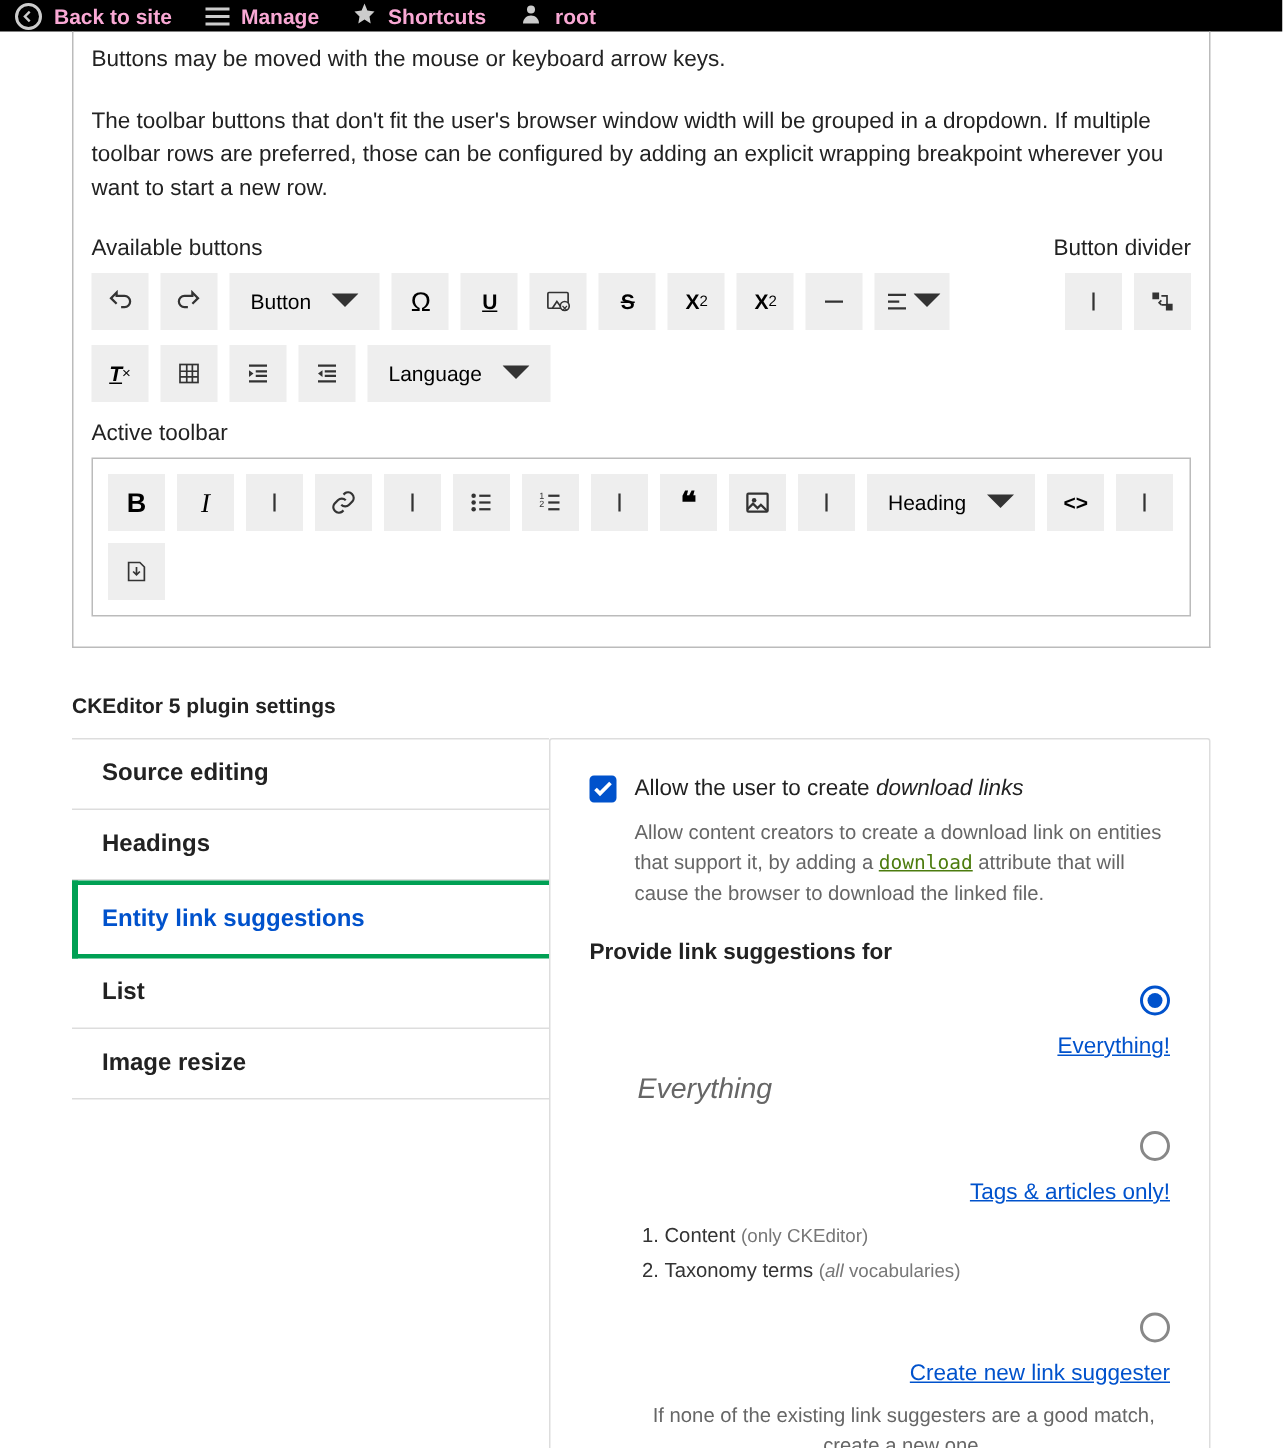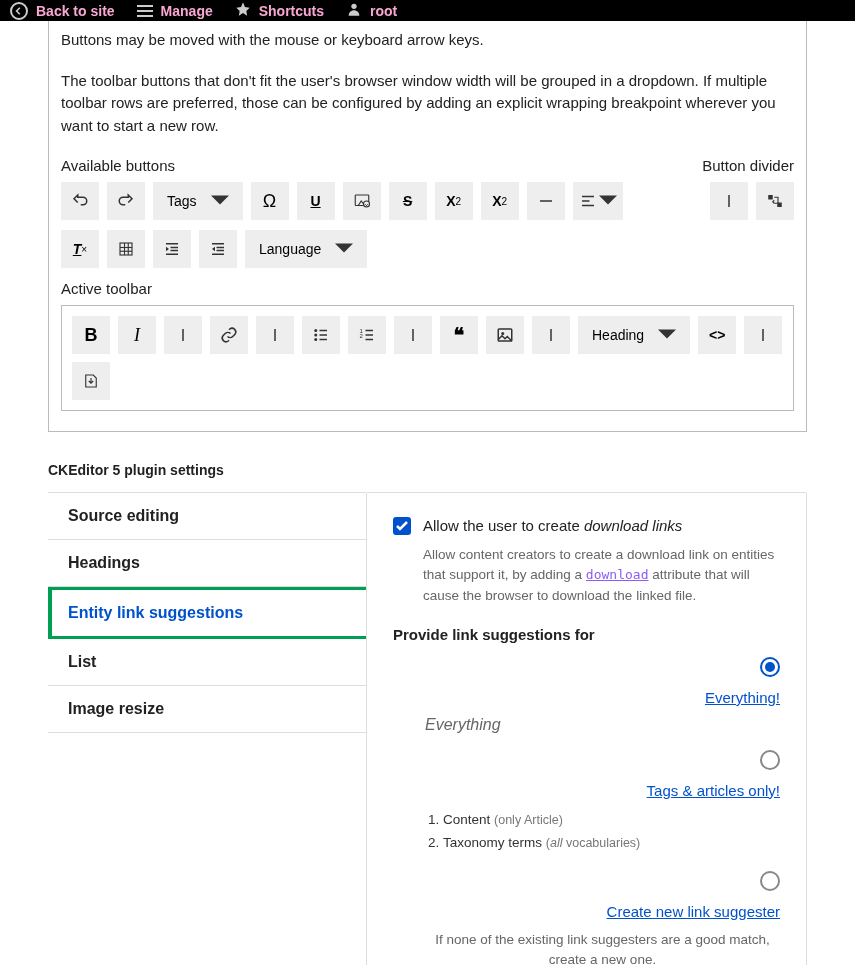--- a/index.html
+++ b/index.html
@@ -42,29 +42,29 @@
   .plugin-tab.active { border-left: 4px solid #00a054; border-top: 3px solid #00a054; border-bottom: 3px solid #00a054; padding-left: 16px; }
   .plugin-tab.active .plugin-tab-title { color: #0052cc; }
   
   .plugin-panel { flex: 1; border: 1px solid #ddd; border-radius: 2px; padding: 24px 26px; }
   .checkbox-row { display: flex; align-items: flex-start; gap: 12px; margin-bottom: 10px; }
   .ck-checkbox { width: 18px; height: 18px; flex-shrink: 0; border: 2px solid #0052cc; background: #0052cc; border-radius: 3px; display: flex; align-items: center; justify-content: center; }
   .ck-checkbox svg { width: 12px; height: 12px; }
   .cb-label { font-size: 15px; }
   .cb-label em { font-style: italic; }
   .help-text { font-size: 13.5px; color: #666; line-height: 1.5; margin-left: 30px; margin-bottom: 20px; }
-  .help-text a { color: #8b5cf6; text-decoration: underline; font-family: Menlo, monospace; font-size: 13px; }
+  .help-text a { color: #4d7c0f; text-decoration: underline; font-family: Menlo, monospace; font-size: 13px; }
   
   .subgroup-title { font-weight: 700; font-size: 15px; margin-bottom: 14px; }
   .radio-row { display: flex; align-items: flex-end; gap: 12px; margin-bottom: 10px; flex-direction: column; }
   .ck-radio { width: 20px; height: 20px; border: 2px solid #888; border-radius: 50%; flex-shrink: 0; display: flex; align-items: center; justify-content: center; }
   .ck-radio.checked { border-color: #0052cc; }
   .ck-radio.checked::after { content: ''; width: 10px; height: 10px; background: #0052cc; border-radius: 50%; }
   .radio-label { color: #0052cc; text-decoration: underline; font-size: 15px; cursor: pointer; }
-  .radio-help { font-size: 16px; color: #666; font-style: italic; margin-left: 32px; margin-bottom: 16px; }
+  .radio-help { font-size: 19px; color: #666; font-style: italic; margin-left: 32px; margin-bottom: 16px; }
   .radio-help-plain { font-size: 13.5px; color: #666; margin-left: 32px; margin-bottom: 16px; line-height: 1.5; text-align: center; }
   .radio-list { margin-left: 50px; margin-bottom: 16px; font-size: 13.5px; color: #333; line-height: 1.7; }
   .radio-list .muted { color: #777; font-size: 12.5px; }
   .radio-list .muted em { font-style: italic; }
 </style>
 </head>
 <body>
 
 <div class="admin-toolbar">
   <div class="tb-item">
@@ -118,21 +118,21 @@
           <svg viewBox="0 0 24 24">
             <path d="M9 14l-5-5 5-5v3h7a5 5 0 015 5 5 5 0 01-5 5h-3" fill="none" stroke="#333" stroke-width="2"></path>
           </svg>
         </button>
       <button class="ck-btn">
           <svg viewBox="0 0 24 24">
             <path d="M15 14l5-5-5-5v3H8a5 5 0 00-5 5 5 5 0 005 5h3" fill="none" stroke="#333" stroke-width="2"></path>
           </svg>
         </button>
       <button class="ck-btn wide">
-        <span>Tags</span>
+        <span>Button</span>
         <svg class="ck-dropdown-caret" width="10" height="6" viewBox="0 0 10 6">
             <path d="M0 0l5 5 5-5z" fill="#333"></path>
           </svg>
       </button>
       <button class="ck-btn" style="font-size:18px;">Ω</button>
       <button class="ck-btn" style="text-decoration:underline;font-weight:600;">U</button>
       <button class="ck-btn">
           <svg viewBox="0 0 24 24">
             <rect x="3" y="4" width="18" height="14" rx="1" fill="none" stroke="#333" stroke-width="1.5"></rect>
             <path d="M7 18l4-6 3 4 2-2 3 4" fill="none" stroke="#333" stroke-width="1.5"></path>
@@ -339,21 +339,21 @@
         <div class="ck-radio checked"></div>
         <a class="radio-label">Everything!</a>
       </div>
       <div class="radio-help">Everything</div>
 
       <div class="radio-row">
         <div class="ck-radio"></div>
         <a class="radio-label">Tags &amp; articles only!</a>
       </div>
       <ol class="radio-list">
-        <li><span>Content </span><span class="muted">(only Article)</span></li>
+        <li><span>Content </span><span class="muted">(only CKEditor)</span></li>
         <li><span>Taxonomy terms </span><span class="muted"><span>(</span><em>all</em><span> vocabularies)</span></span></li>
       </ol>
 
       <div class="radio-row">
         <div class="ck-radio"></div>
         <a class="radio-label">Create new link suggester</a>
       </div>
       <div class="radio-help-plain">If none of the existing link suggesters are a good match, create a new one.</div>
     </div>
   </div>

